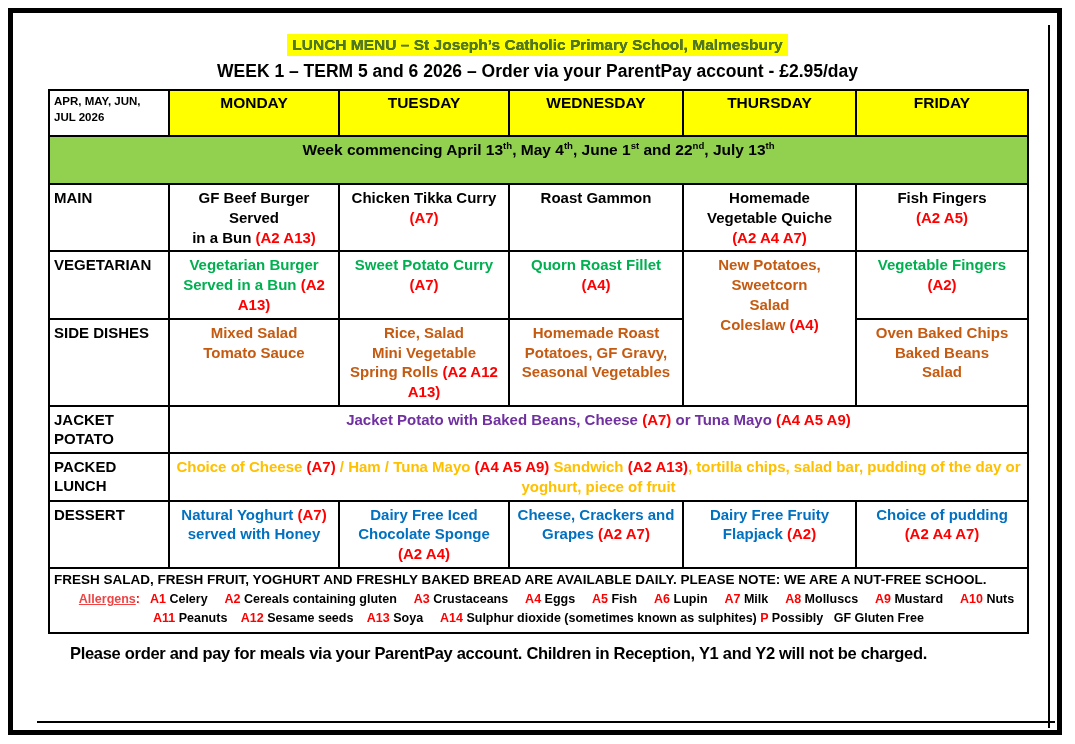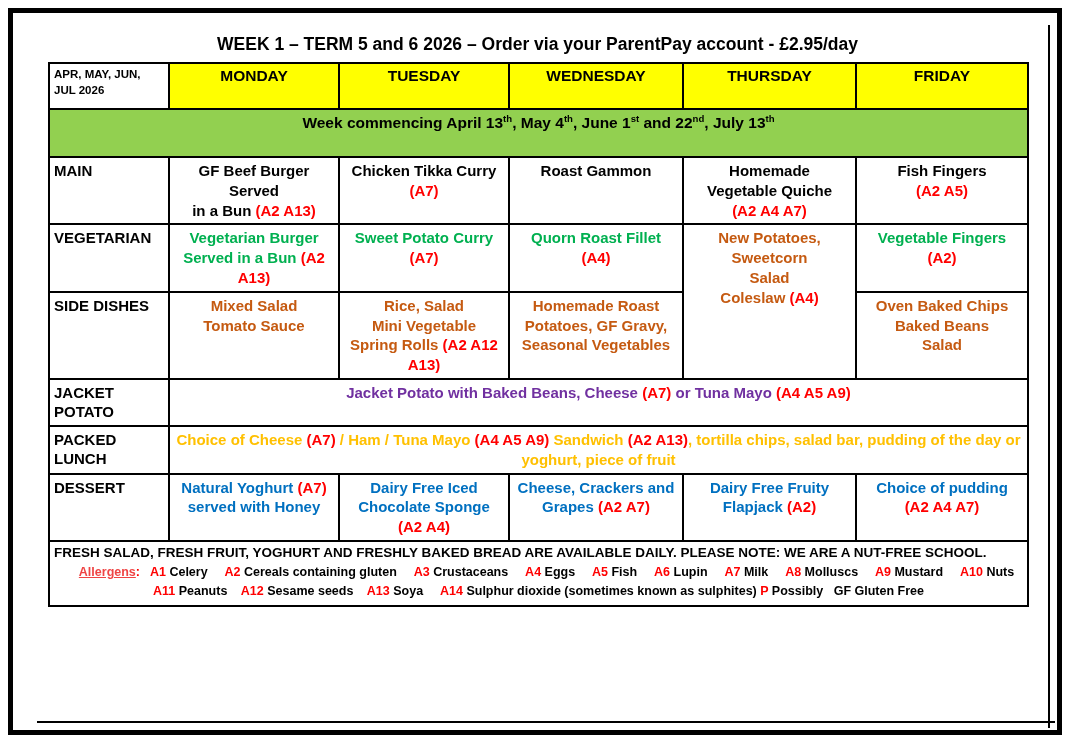--- a/index.html
+++ b/index.html
@@ -52,20 +52,23 @@
 </head>
 <body>
 
 <div class="page-frame">
   <div class="shadow-right"></div>
   <div class="shadow-bottom"></div>
 </div>
 
 <div class="content">
 
+  <div class="title-line">
+    <span class="title-hl">LUNCH MENU – St Joseph’s Catholic Primary School, Malmesbury</span>
+  </div>
   <div class="subtitle">WEEK 1 – TERM 5 and 6 2026 – Order via your ParentPay account - £2.95/day</div>
 
   <table class="menu">
     <colgroup>
       <col style="width:120px">
         <col style="width:170px">
         <col style="width:170px">
       <col style="width:174px">
         <col style="width:173px">
         <col style="width:172px">
@@ -133,15 +136,16 @@
     <tr>
       <td class="info-cell" colspan="6">
         <div class="notice">FRESH SALAD, FRESH FRUIT, YOGHURT AND FRESHLY BAKED BREAD ARE AVAILABLE DAILY.  PLEASE NOTE: WE ARE A NUT-FREE SCHOOL.</div>
         <div class="legend"><span class="ul">Allergens</span><span class="al">:</span><span>&nbsp;&nbsp; </span><span class="al">A1</span><span> Celery&nbsp;&nbsp;&nbsp;&nbsp; </span><span class="al">A2</span><span> Cereals containing gluten&nbsp;&nbsp;&nbsp;&nbsp; </span><span class="al">A3</span><span> Crustaceans&nbsp;&nbsp;&nbsp;&nbsp; </span><span class="al">A4</span><span> Eggs&nbsp;&nbsp;&nbsp;&nbsp; </span><span class="al">A5</span><span> Fish&nbsp;&nbsp;&nbsp;&nbsp; </span><span class="al">A6</span><span> Lupin&nbsp;&nbsp;&nbsp;&nbsp; </span><span class="al">A7</span><span> Milk&nbsp;&nbsp;&nbsp;&nbsp; </span><span class="al">A8</span><span> Molluscs&nbsp;&nbsp;&nbsp;&nbsp; </span><span class="al">A9</span><span> Mustard&nbsp;&nbsp;&nbsp;&nbsp; </span><span class="al">A10</span><span> Nuts</span><br><span class="al">A11</span><span> Peanuts&nbsp;&nbsp;&nbsp; </span><span class="al">A12</span><span> Sesame seeds&nbsp;&nbsp;&nbsp; </span><span class="al">A13</span><span> Soya&nbsp;&nbsp;&nbsp;&nbsp; </span><span class="al">A14</span><span> Sulphur dioxide (sometimes known as sulphites) </span><span class="al">P</span><span> Possibly&nbsp;&nbsp; </span><span>GF Gluten Free</span></div>
       </td>
     </tr>
   </tbody>
     </table>
 
   <div class="bottom-note">
+    <div>Please order and pay for meals via your ParentPay account. Children in Reception, Y1 and Y2 will not be charged.</div>
   </div>
 
 </div>
 
 </body></html>

